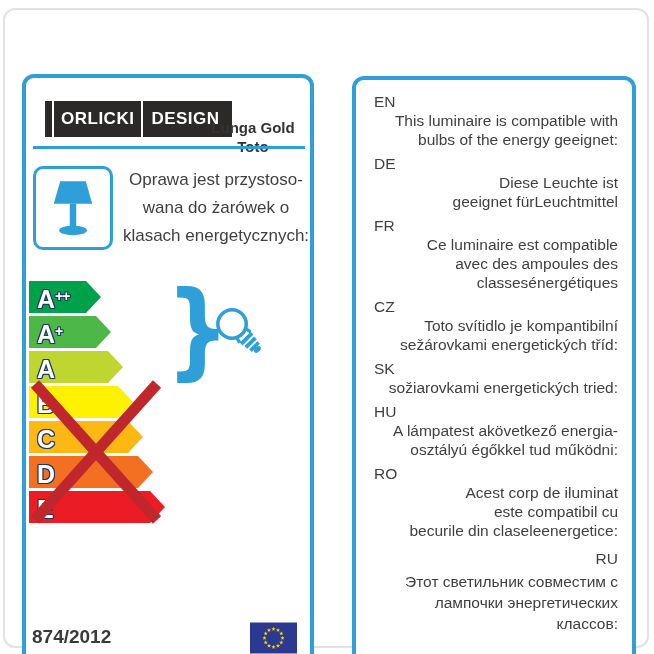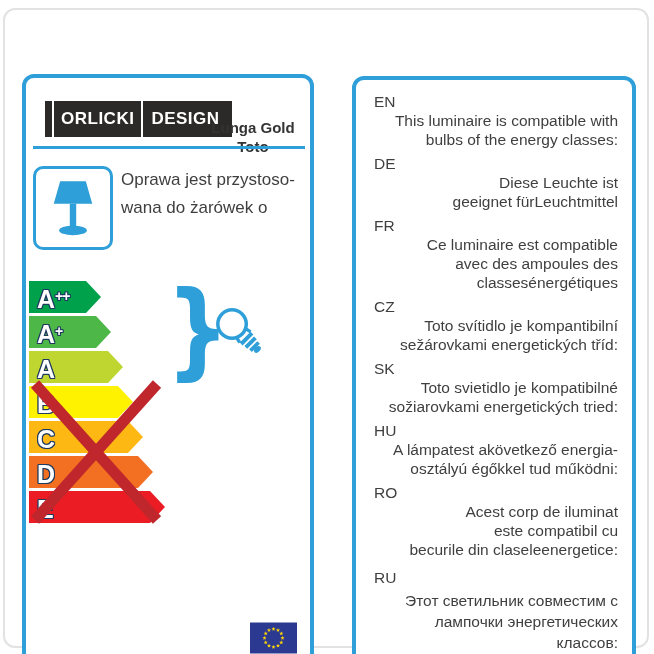--- a/index.html
+++ b/index.html
@@ -27,21 +27,21 @@
   .logo{position:absolute;left:19px;top:23px;height:36px;display:flex;align-items:center;gap:8px;
     background:var(--logo-bg);padding:0 12px 0 7px;color:#fff;font-weight:bold;font-size:17px;letter-spacing:.5px;}
   .logo-box{border:2px solid #fff;padding:11px 7px;line-height:22px;}
   .title{position:absolute;left:168px;top:40px;width:118px;text-align:center;
     font-size:15px;font-weight:bold;color:#333;line-height:19px;}
   .divider{position:absolute;left:7px;top:68px;width:272px;height:3px;background:var(--accent);}
 
   
   .lamp-box{position:absolute;left:7px;top:88px;width:80px;height:84px;
     border:3px solid var(--accent);border-radius:10px;display:flex;align-items:center;justify-content:center;}
-  .intro-text{position:absolute;left:95px;top:88px;width:190px;font-size:17px;line-height:28px;color:var(--text-dark);}
+  .intro-text{position:absolute;left:95px;top:88px;width:190px;font-size:17px;line-height:28px;color:var(--text-dark);text-align:center;}
 
   
   .bars{position:absolute;left:3px;top:203px;}
   .bar{height:32px;margin-bottom:3px;
     clip-path:polygon(0 0,calc(100% - 15px) 0,100% 50%,calc(100% - 15px) 100%,0 100%);}
   .b0{width:72px}.b1{width:82px}.b2{width:94px}.b3{width:104px}.b4{width:114px}.b5{width:124px}.b6{width:136px}
   .cl{display:block;padding-left:8px;font-size:25px;font-weight:bold;line-height:31px;color:#fff;
     text-shadow:-1px -1px 0 var(--letter-outline),1px -1px 0 var(--letter-outline),
       -1px 1px 0 var(--letter-outline),1px 1px 0 var(--letter-outline),
       0 -1px 0 var(--letter-outline),0 1px 0 var(--letter-outline),
@@ -59,21 +59,21 @@
   .regulation{position:absolute;left:6px;top:548px;font-size:19px;font-weight:bold;color:#3a3a3a;}
   .flag{position:absolute;left:224px;top:544px;}
 
   
   .lang{margin-top:5px;}
   .lang:first-child{margin-top:0;}
   .code{font-size:15.5px;line-height:19px;color:var(--text-dark);}
   .line{font-size:15.5px;line-height:19px;color:var(--text-dark);text-align:right;}
   .lang-ru{margin-top:9px;}
   .lang-ru .line{line-height:21px;}
-  .lang-ru .code{margin-bottom:3px;}
+  .lang-ru .code{margin-bottom:3px;text-align:right;}
 </style>
 </head>
 <body>
 
 <div class="canvas">
   <div class="outer-frame"></div>
 
   <div class="panel panel-left">
 
     <div class="logo">
@@ -94,20 +94,21 @@
           <polygon points="12,4 36,4 42,25 6,25"></polygon>
           <rect x="21" y="25" width="6" height="22"></rect>
           <ellipse cx="24" cy="50" rx="13" ry="4.5"></ellipse>
         </g>
       </svg>
     </div>
 
     <div class="intro-text">
       <div>Oprawa jest przystoso-</div>
       <div>wana do żarówek o</div>
+      <div>klasach energetycznych:</div>
     </div>
 
     <div class="bars">
       <div class="bar b0" style="background: rgb(0, 161, 75);">
         <span class="cl"><span>A</span><sup>++</sup></span>
       </div>
       <div class="bar b1" style="background: rgb(77, 183, 72);">
         <span class="cl"><span>A</span><sup>+</sup></span>
       </div>
       <div class="bar b2" style="background: rgb(191, 214, 48);">
@@ -140,20 +141,21 @@
           <ellipse cx="32" cy="55.8" rx="3.6" ry="2.4" fill="currentColor"></ellipse>
         </g>
       </svg>
     </div>
 
     <svg class="cross" width="140" height="148" viewBox="0 0 140 148" aria-hidden="true">
       <line x1="9" y1="6" x2="131" y2="142" stroke="var(--cross)" stroke-width="11"></line>
       <line x1="131" y1="6" x2="9" y2="142" stroke="var(--cross)" stroke-width="11"></line>
     </svg>
 
+    <div class="regulation">874/2012</div>
 
     <div class="flag">
       <svg width="47" height="32" viewBox="0 0 47 31" aria-hidden="true">
         <defs>
           <path id="star" d="M0,-2.2 L0.53,-0.73 L2.09,-0.68 L0.86,0.28 L1.29,1.78 L0,0.9 L-1.29,1.78 L-0.86,0.28 L-2.09,-0.68 L-0.53,-0.73 Z" fill="var(--star)"></path>
         </defs>
         <rect width="47" height="31" fill="var(--flag-blue)"></rect>
         <use href="#star" transform="translate(23.5,6.5)"></use>
         <use href="#star" transform="translate(28,7.71)"></use>
         <use href="#star" transform="translate(31.29,11)"></use>
@@ -168,21 +170,21 @@
         <use href="#star" transform="translate(19,7.71)"></use>
       </svg>
     </div>
   </div>
 
   <div class="panel panel-right">
 
     <div class="lang">
       <div class="code">EN</div>
       <div class="line">This luminaire is compatible with</div>
-      <div class="line">bulbs of the energy classes:</div>
+      <div class="line">bulbs of the energy geeignet:</div>
     </div>
 
     <div class="lang">
       <div class="code">DE</div>
       <div class="line">Diese Leuchte ist</div>
       <div class="line">geeignet fürLeuchtmittel</div>
     </div>
 
     <div class="lang">
       <div class="code">FR</div>
@@ -192,21 +194,20 @@
     </div>
 
     <div class="lang">
       <div class="code">CZ</div>
       <div class="line">Toto svítidlo je kompantibilní</div>
       <div class="line">sežárovkami energetických tříd:</div>
     </div>
 
     <div class="lang">
       <div class="code">SK</div>
-      <div class="line">Toto svietidlo je kompatibilné</div>
       <div class="line">sožiarovkami energetických tried:</div>
     </div>
 
     <div class="lang">
       <div class="code">HU</div>
       <div class="line">A lámpatest akövetkező energia-</div>
       <div class="line">osztályú égőkkel tud működni:</div>
     </div>
 
     <div class="lang">

